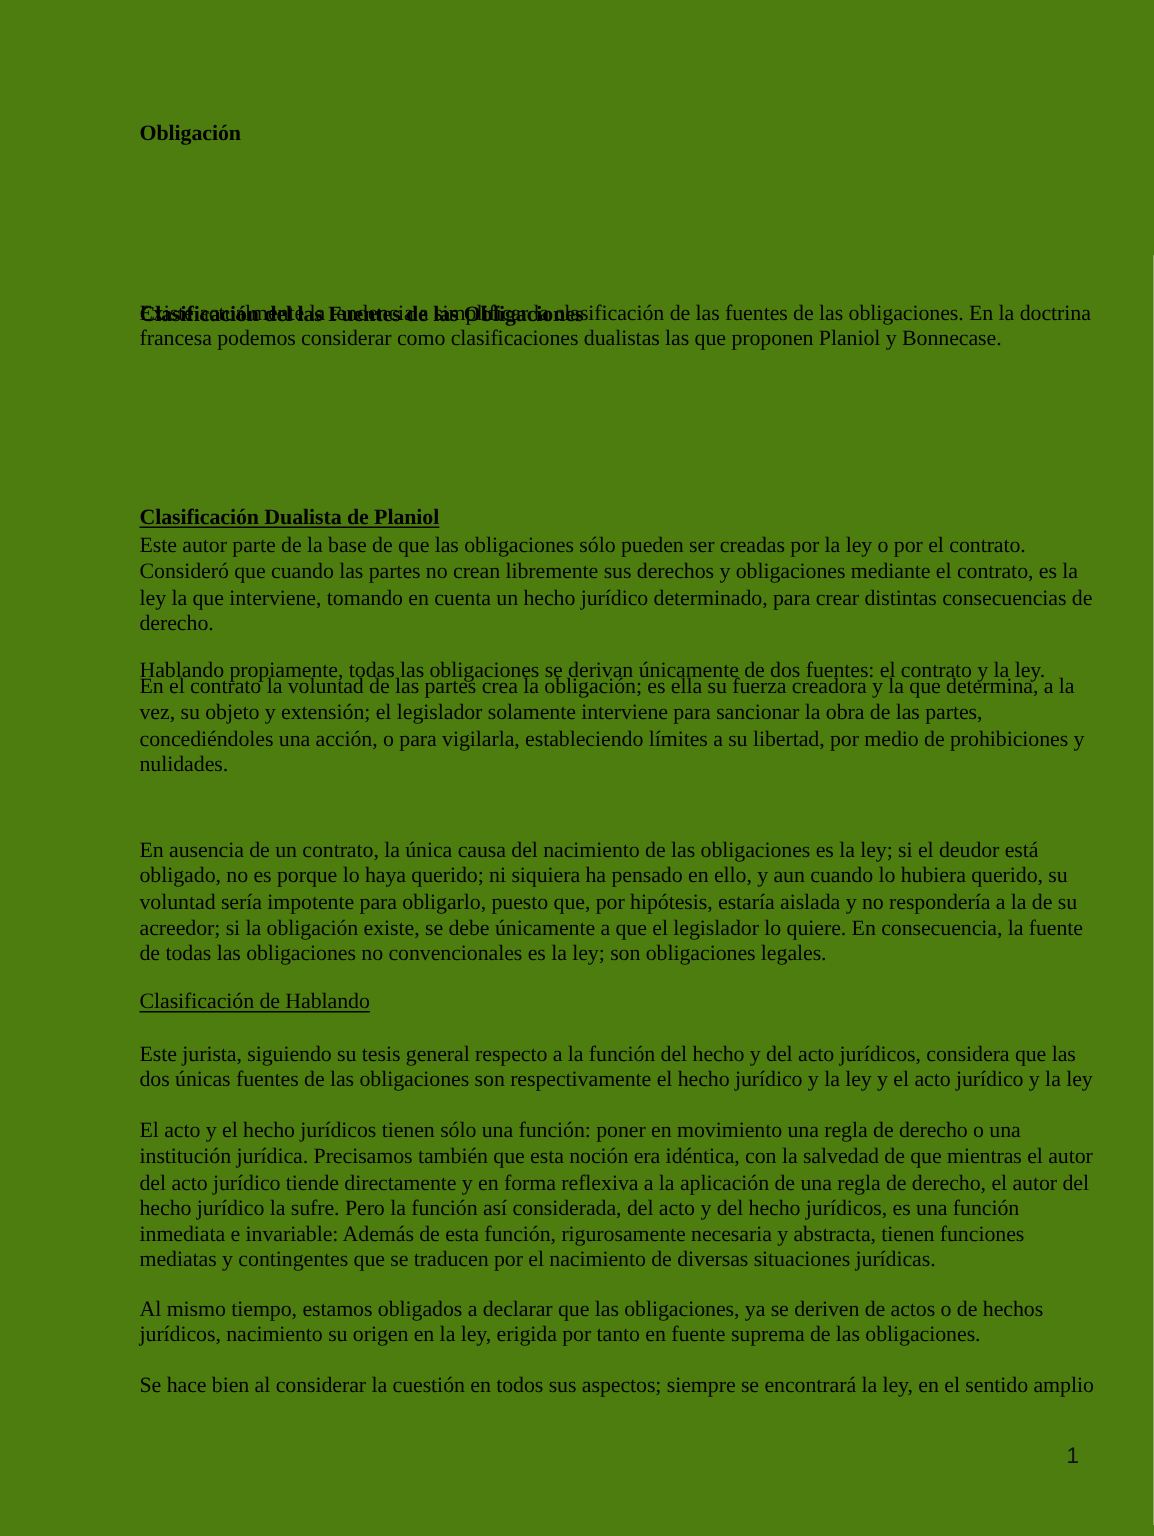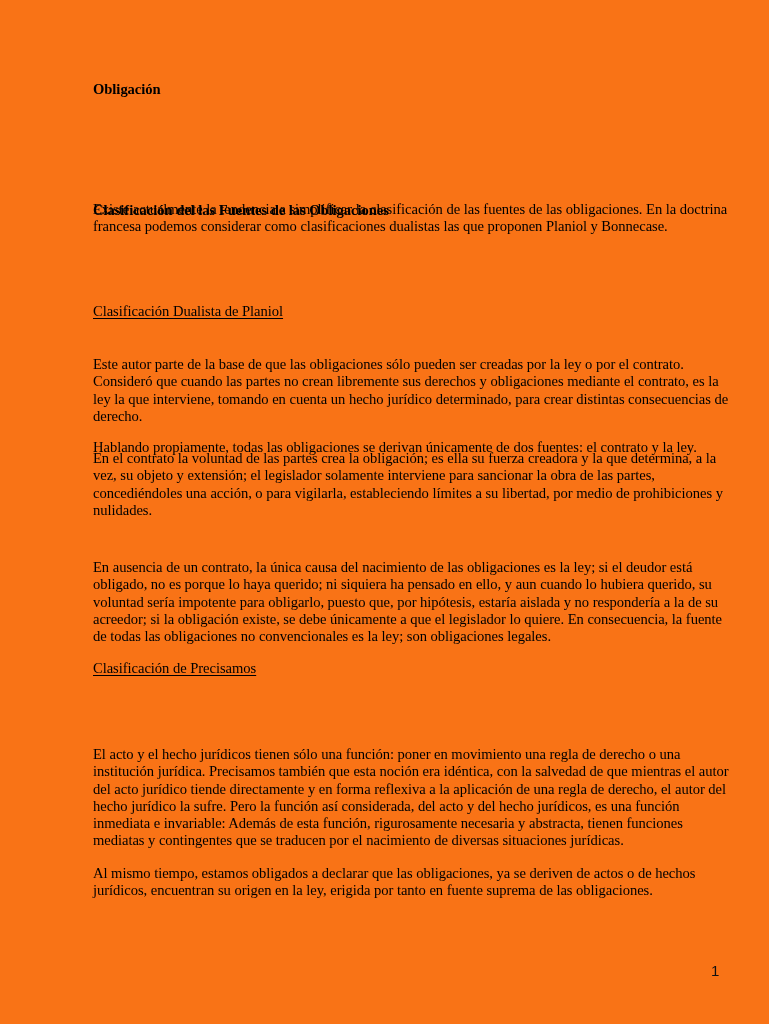--- a/index.html
+++ b/index.html
@@ -13,21 +13,21 @@
       position: relative;
       overflow: hidden;
       font-family: "Liberation Serif", "DejaVu Serif", serif;
       color: #000000;
     }
     .page {
       position: absolute;
       left: 0; top: 0;
       width: 769px;
       height: 1024px;
-      background: #f97316;
+      background: #4d7c0f;
     }
     .block {
       position: absolute;
       left: 93px;
       width: 640px;
       font-size: 14.6px;
       line-height: 17.3px;
       margin: 0;
       letter-spacing: -0.05px;
     }
@@ -49,33 +49,35 @@
 <div class="page">
 
   <h1 class="block bold" style="top:81px;">Obligación</h1>
 
 
   <h2 class="block bold" style="top:166px;margin-top:36px;">Clasificación del las Fuentes de las Obligaciones</h2>
 
   <p class="block" style="top:201px;">Existe actualmente la tendencia a simplificar la clasificación de las fuentes de las obligaciones. En la doctrina francesa podemos considerar como clasificaciones dualistas las que proponen Planiol y Bonnecase.</p>
 
 
-  <h3 class="block underline" style="top:303px; font-weight:normal;">Clasificación Dualista de Planiol</h3>
+  <h3 class="block underline" style="top:337px; font-weight:bold;">Clasificación Dualista de Planiol</h3>
 
   <p class="block" style="top:439px;">Hablando propiamente, todas las obligaciones se derivan únicamente de dos fuentes: el contrato y la ley.</p>
 
   <p class="block" style="top:356px;">Este autor parte de la base de que las obligaciones sólo pueden ser creadas por la ley o por el contrato. Consideró que cuando las partes no crean libremente sus derechos y obligaciones mediante el contrato, es la ley la que interviene, tomando en cuenta un hecho jurídico determinado, para crear distintas consecuencias de derecho.</p>
 
   <p class="block" style="top:450px;">En el contrato la voluntad de las partes crea la obligación; es ella su fuerza creadora y la que determina, a la vez, su objeto y extensión; el legislador solamente interviene para sancionar la obra de las partes, concediéndoles una acción, o para vigilarla, estableciendo límites a su libertad, por medio de prohibiciones y nulidades.</p>
 
   <p class="block" style="top:559px;">En ausencia de un contrato, la única causa del nacimiento de las obligaciones es la ley; si el deudor está obligado, no es porque lo haya querido; ni siquiera ha pensado en ello, y aun cuando lo hubiera querido, su voluntad sería impotente para obligarlo, puesto que, por hipótesis, estaría aislada y no respondería a la de su acreedor; si la obligación existe, se debe únicamente a que el legislador lo quiere. En consecuencia, la fuente de todas las obligaciones no convencionales es la ley; son obligaciones legales.</p>
 
-  <h3 class="block underline" style="top:660px; font-weight:normal;">Clasificación de Precisamos</h3>
+  <h3 class="block underline" style="top:660px; font-weight:normal;">Clasificación de Hablando</h3>
 
+  <p class="block" style="top:695px;">Este jurista, siguiendo su tesis general respecto a la función del hecho y del acto jurídicos, considera que las dos únicas fuentes de las obligaciones son respectivamente el hecho jurídico y la ley y el acto jurídico y la ley</p>
 
   <p class="block" style="top:746px;">El acto y el hecho jurídicos tienen sólo una función: poner en movimiento una regla de derecho o una institución jurídica. Precisamos también que esta noción era idéntica, con la salvedad de que mientras el autor del acto jurídico tiende directamente y en forma reflexiva a la aplicación de una regla de derecho, el autor del hecho jurídico la sufre. Pero la función así considerada, del acto y del hecho jurídicos, es una función inmediata e invariable: Además de esta función, rigurosamente necesaria y abstracta, tienen funciones mediatas y contingentes que se traducen por el nacimiento de diversas situaciones jurídicas.</p>
 
-  <p class="block" style="top:865px;">Al mismo tiempo, estamos obligados a declarar que las obligaciones, ya se deriven de actos o de hechos jurídicos, encuentran su origen en la ley, erigida por tanto en fuente suprema de las obligaciones.</p>
+  <p class="block" style="top:865px;">Al mismo tiempo, estamos obligados a declarar que las obligaciones, ya se deriven de actos o de hechos jurídicos, nacimiento su origen en la ley, erigida por tanto en fuente suprema de las obligaciones.</p>
 
+  <p class="block" style="top:916px;">Se hace bien al considerar la cuestión en todos sus aspectos; siempre se encontrará la ley, en el sentido amplio</p>
 
   <div class="page-number">1</div>
 
 </div>
 
 </body></html>

